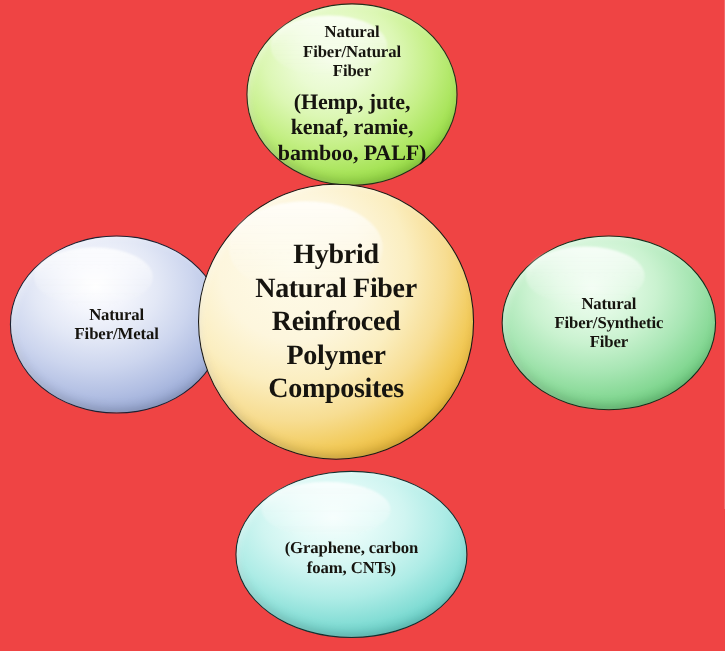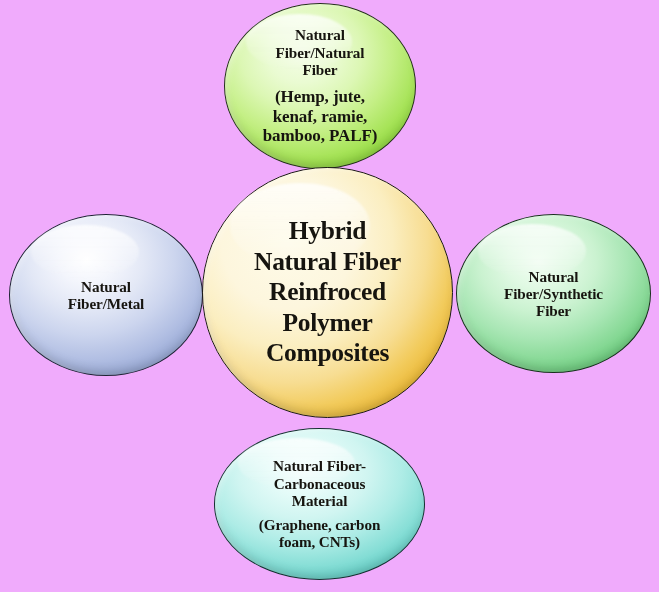--- a/index.html
+++ b/index.html
@@ -8,21 +8,21 @@
     padding: 0;
     background: #ffffff;
   }
   body {
     font-family: "Liberation Serif", "DejaVu Serif", serif;
   }
   #canvas {
     position: relative;
     width: 659px;
     height: 592px;
-    background: #f0abfc;
+    background: #ef4444;
     overflow: hidden;
   }
   .node {
     position: absolute;
     border-radius: 50%;
     box-sizing: border-box;
     display: flex;
     flex-direction: column;
     align-items: center;
     justify-content: center;
@@ -34,21 +34,21 @@
     position: relative;
     z-index: 3;
     font-weight: bold;
     line-height: 1.14;
     letter-spacing: -0.1px;
     white-space: pre-line;
   }
 
   
   #center-node {
-    left: 202px;
+    left: 180px;
     top: 167px;
     width: 251px;
     height: 251px;
     border: 1.6px solid #1b1a16;
     background:
       radial-gradient(ellipse 78% 78% at 34% 30%,
         #fefbe9 0%,
         #fdf6dd 34%,
         #fbeec0 54%,
         #f7dd92 72%,
@@ -76,21 +76,21 @@
         #f4fde7 0%,
         #eafbd2 22%,
         #dcf7b4 40%,
         #c4ef85 60%,
         #a8e45a 78%,
         #8fd93c 92%,
         #7ccc2e 100%);
     z-index: 3;
   }
   #top-node .title { font-size: 15.2px; }
-  #top-node .subtitle { font-size: 17px; margin-top: 9px; }
+  #top-node .subtitle { font-size: 20px; margin-top: 9px; }
 
   
   #left-node {
     left: 9px;
     top: 214px;
     width: 194px;
     height: 162px;
     border: 1.6px solid #1d2233;
     background:
       radial-gradient(ellipse 82% 84% at 40% 28%,
@@ -202,23 +202,20 @@
     <span class="rim"></span>
     <span class="gloss"></span>
     <div class="title">Natural
 Fiber/Synthetic
 Fiber</div>
   </div>
 
   <div class="node" id="bottom-node">
     <span class="rim"></span>
     <span class="gloss"></span>
-    <div class="title">Natural Fiber-
-Carbonaceous
-Material</div>
     <div class="subtitle">(Graphene, carbon
 foam, CNTs)</div>
   </div>
 
   <div class="node" id="center-node">
     <span class="rim"></span>
     <span class="gloss"></span>
     <div class="title">Hybrid
 Natural Fiber
 Reinfroced

